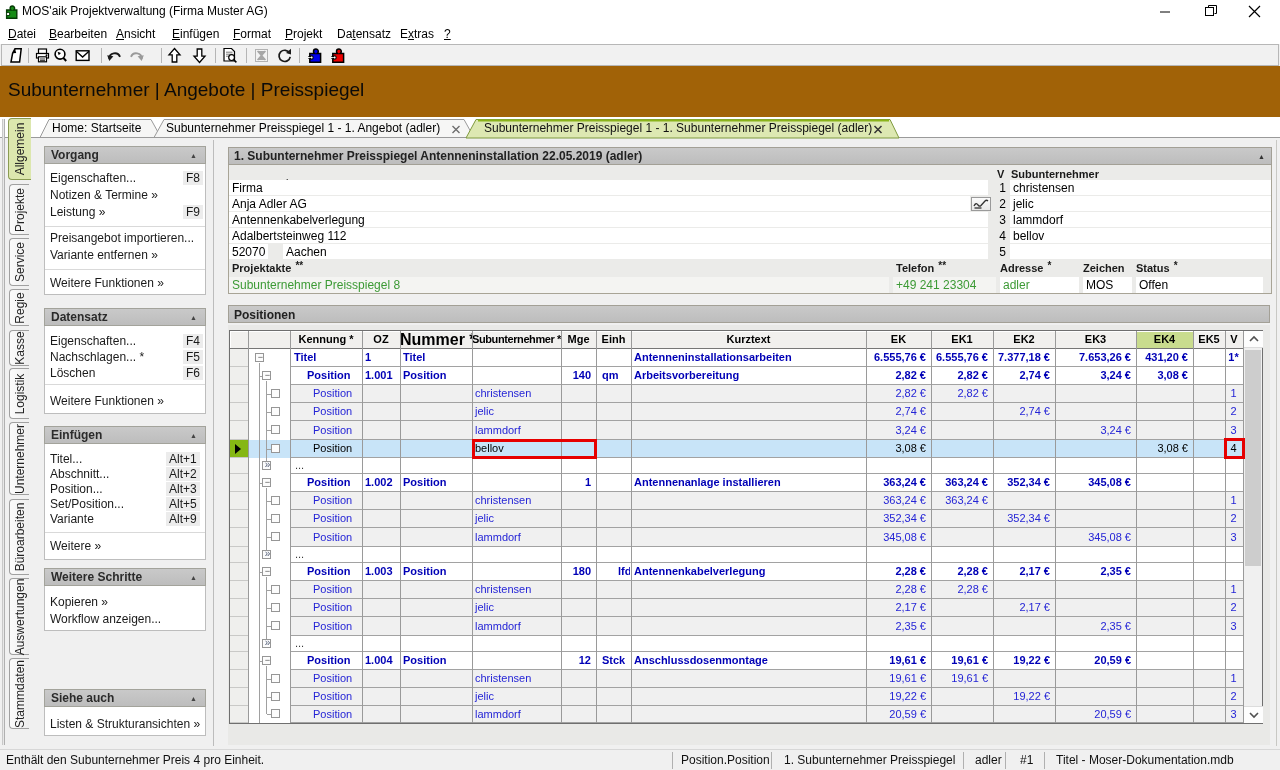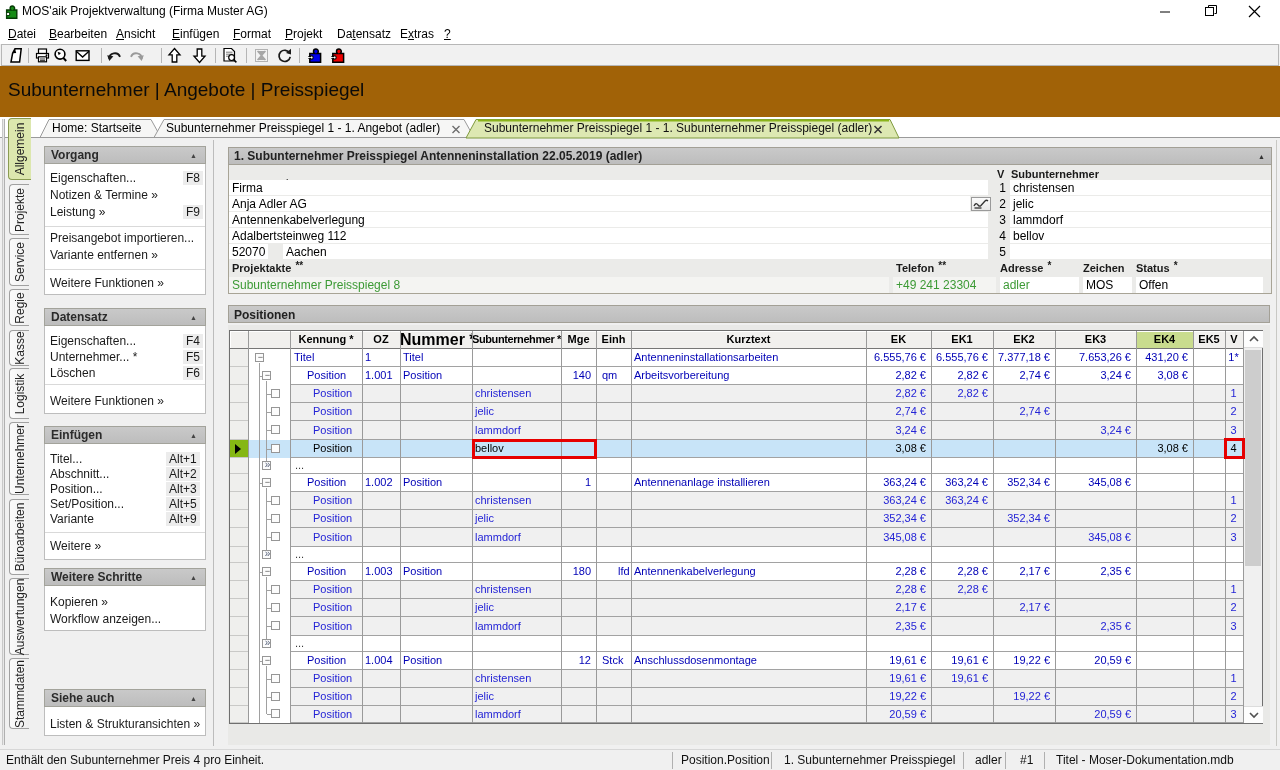--- a/index.html
+++ b/index.html
@@ -35,21 +35,21 @@
 
 #formpanel{left:228px;top:147px;width:1044px;height:147px;background:#ebebe9;border:1px solid #a8a496;}
 .phdr{position:absolute;height:18px;background:linear-gradient(#c9c9c9,#bdbdbd);border:1px solid #a3a096;font-weight:bold;font-size:12px;color:#222;line-height:16px;padding-left:5px;}
 .phdr.noarr:after{content:"";}
 .phdr:not(.noarr):after{content:"▲";position:absolute;right:6px;top:1px;font-size:7px;color:#333;}
 .flabel{position:absolute;font-weight:bold;font-size:11px;line-height:11px;color:#1a1a1a;white-space:nowrap;}
 .ast{font-size:10px;position:relative;top:-3px;margin-left:1px;}
 .ffield{position:absolute;background:#fff;font-size:12px;color:#000;padding:1px 0 0 3px;white-space:nowrap;overflow:hidden;}
 .green{color:#3c9a35;}
 #tablewrap{left:229px;top:330px;width:1034px;background:#fff;border:1px solid #6f6f6f;}
-.lvl{font-weight:normal;color:#0000b6;}
+.lvl{font-weight:bold;color:#0000b6;}
 .sub{color:#2424d6;}
 .selt{color:#000;}
 
 #vscroll{left:1244px;top:331px;width:19px;height:391px;background:#f0f0f0;}
 .sbtn{position:absolute;left:0;width:19px;height:17px;background:#fdfdfd;color:#505050;text-align:center;}
 
 .redbox{position:absolute;border:3px solid #e60000;}
 
 #statusbar{left:0;top:749px;width:1280px;height:21px;background:#f0f0f0;border-top:1px solid #d7d7d7;font-size:11px;}
 .scell{position:absolute;top:3px;font-size:12px;color:#111;white-space:nowrap;}
@@ -209,21 +209,21 @@
 <span class="nkey" style="left:183px;top:205px">F9</span>
 <div class="nsep" style="top:226px"></div>
 <span class="nitem" style="left:50px;top:231px">Preisangebot importieren...</span>
 <span class="nitem" style="left:50px;top:248px">Variante entfernen »</span>
 <div class="nsep" style="top:269px"></div>
 <span class="nitem" style="left:50px;top:276px">Weitere Funktionen »</span>
 <div class="navbox" style="top:308px;height:106px"></div>
 <div class="navhdr" style="top:308px">Datensatz</div>
 <span class="nitem" style="left:50px;top:334px">Eigenschaften...</span>
 <span class="nkey" style="left:183px;top:334px">F4</span>
-<span class="nitem" style="left:50px;top:350px">Unternehmer... *</span>
+<span class="nitem" style="left:50px;top:350px">Nachschlagen... *</span>
 <span class="nkey" style="left:183px;top:350px">F5</span>
 <span class="nitem" style="left:50px;top:366px">Löschen</span>
 <span class="nkey" style="left:183px;top:366px">F6</span>
 <div class="nsep" style="top:384px"></div>
 <span class="nitem" style="left:50px;top:394px">Weitere Funktionen »</span>
 <div class="navbox" style="top:426px;height:134px"></div>
 <div class="navhdr" style="top:426px">Einfügen</div>
 <span class="nitem" style="left:50px;top:452px">Titel...</span>
 <span class="nkey" style="left:166px;top:452px">Alt+1</span>
 <span class="nitem" style="left:50px;top:467px">Abschnitt...</span>

